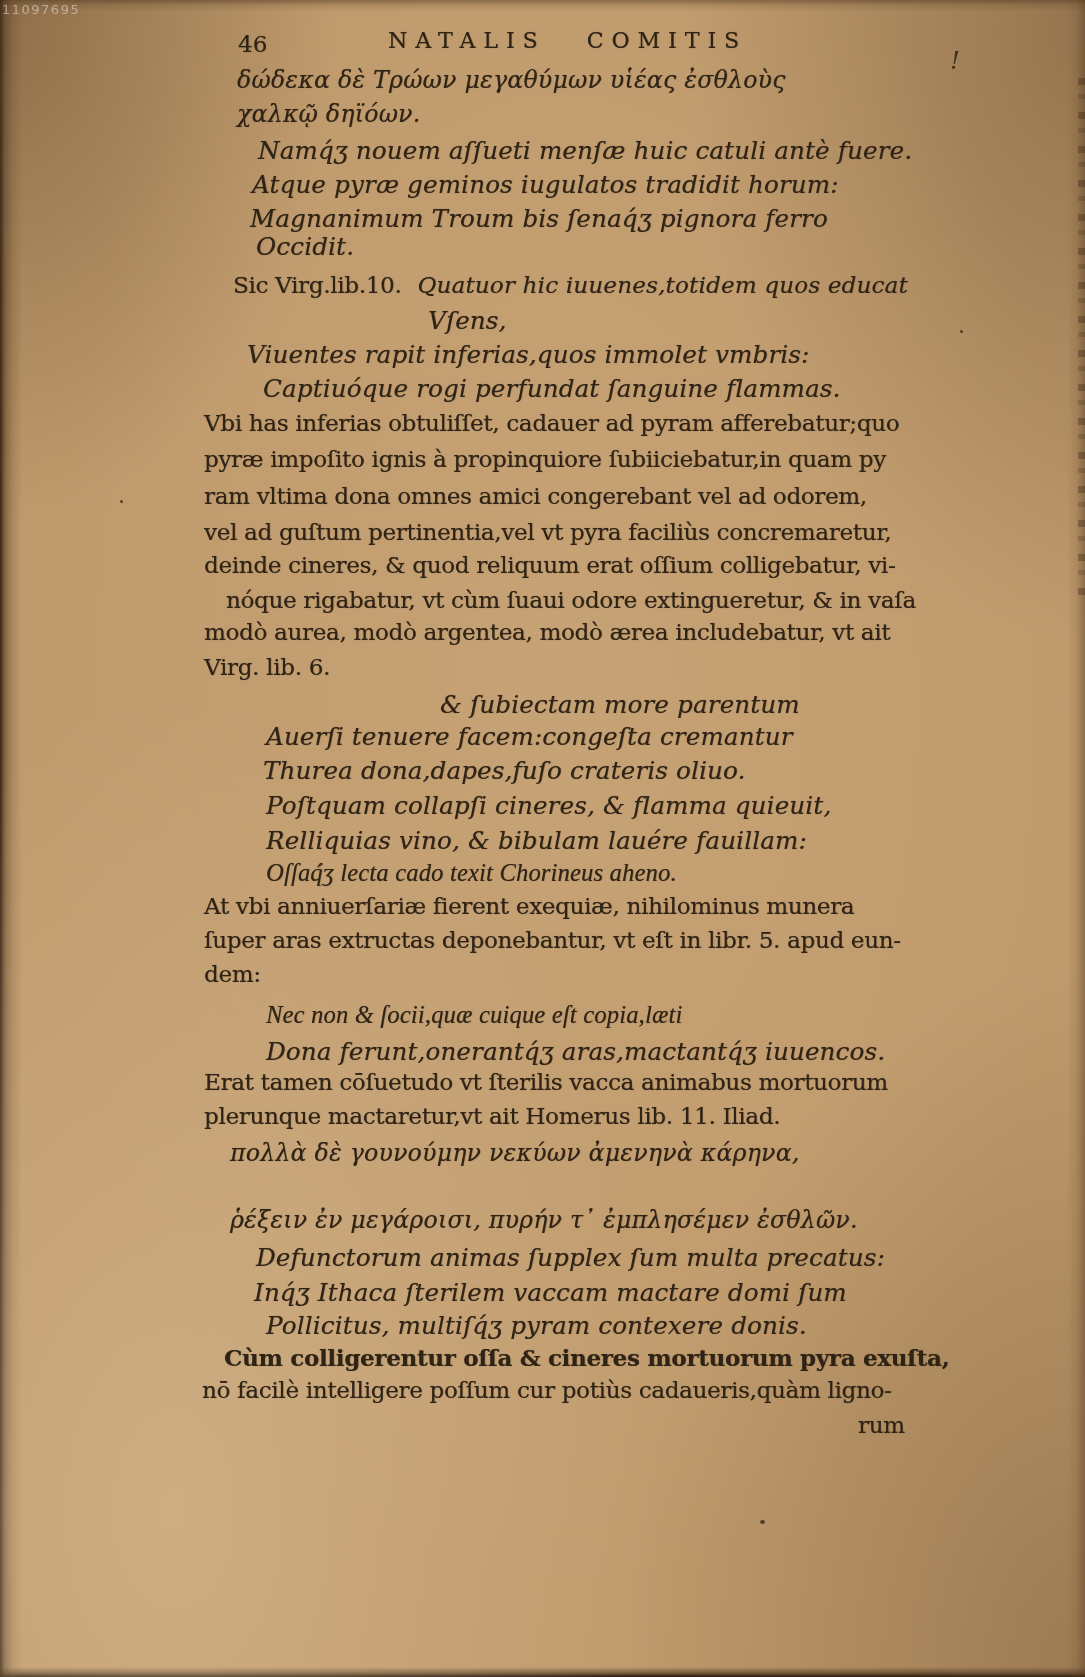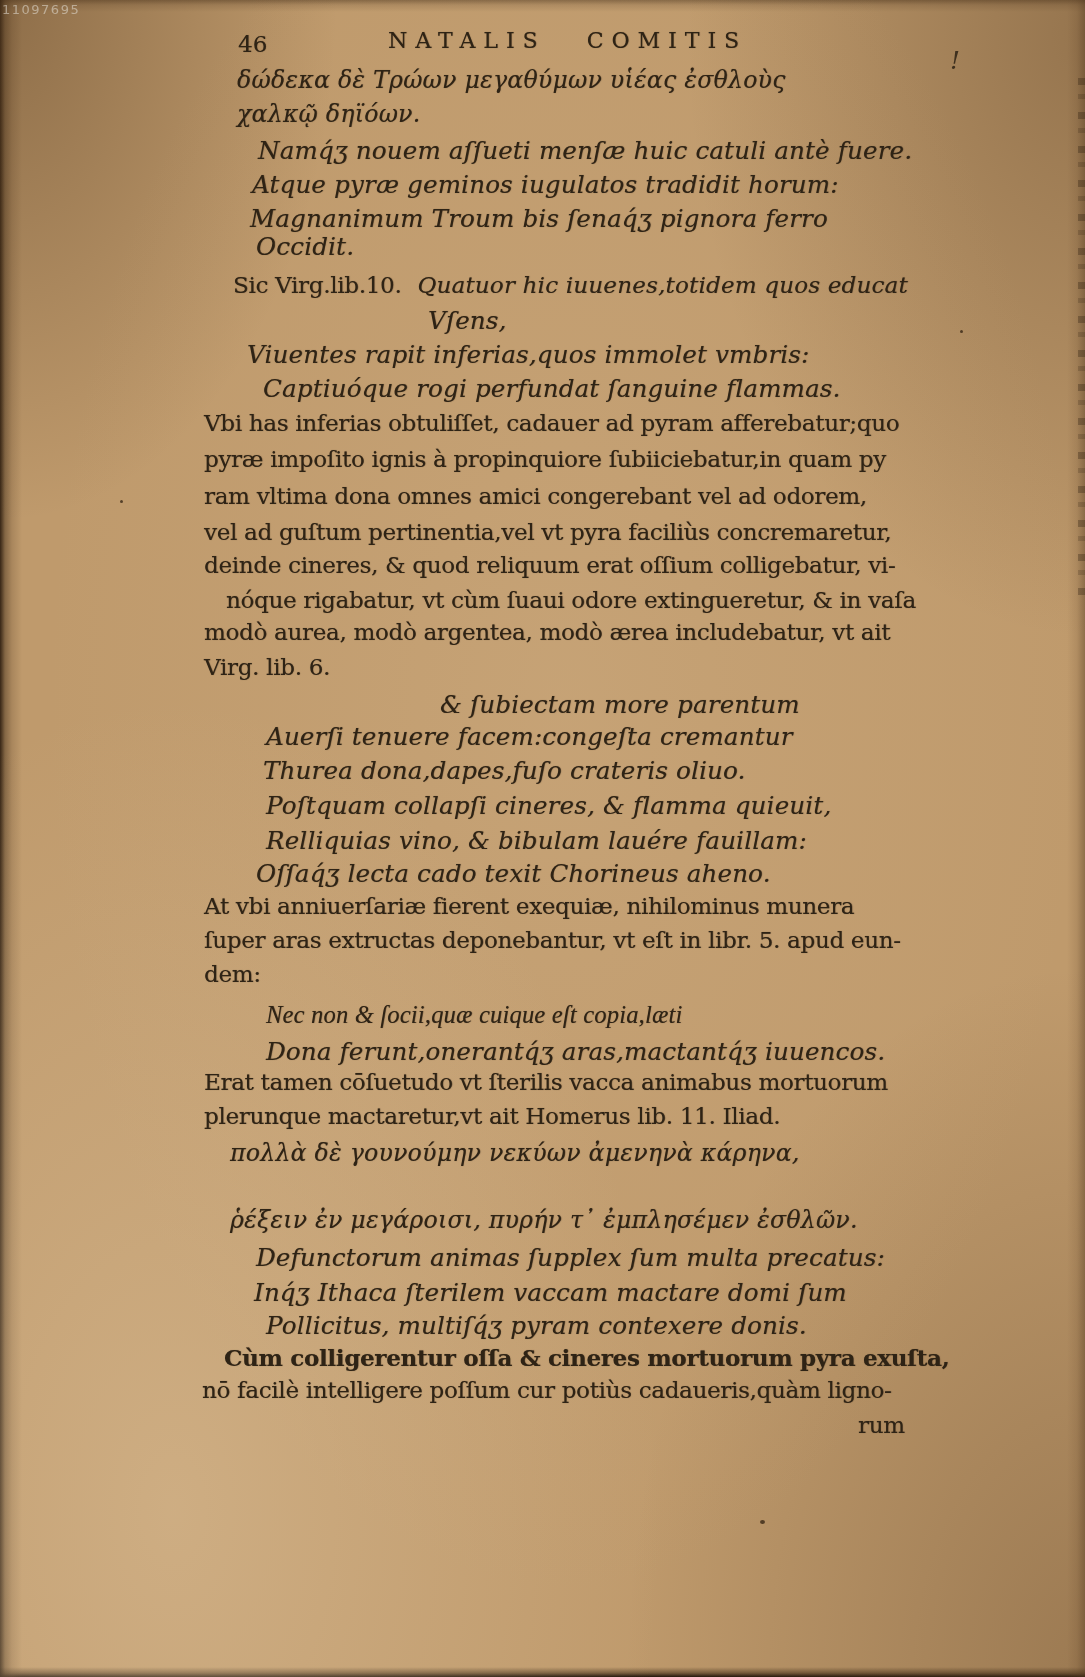--- a/index.html
+++ b/index.html
@@ -74,21 +74,21 @@
   <div class="ln roman" style="left:204px;top:552px;">deinde cineres, &amp; quod reliquum erat oſſium colligebatur, vi-</div>
   <div class="ln roman" style="left:204px;top:587px;margin-left:22px;">nóque rigabatur, vt cùm ſuaui odore extingueretur, &amp; in vaſa</div>
   <div class="ln roman" style="left:204px;top:619px;">modò aurea, modò argentea, modò ærea includebatur, vt ait</div>
   <div class="ln roman" style="left:204px;top:654px;">Virg. lib. 6.</div>
 
   <div class="ln italic" style="left:440px;top:690px;">&amp; ſubiectam more parentum</div>
   <div class="ln italic" style="left:266px;top:722px;">Auerſi tenuere facem:congeſta cremantur</div>
   <div class="ln italic" style="left:263px;top:756px;">Thurea dona,dapes,fuſo crateris oliuo.</div>
   <div class="ln italic" style="left:266px;top:791px;">Poſtquam collapſi cineres, &amp; flamma quieuit,</div>
   <div class="ln italic" style="left:266px;top:826px;">Relliquias vino, &amp; bibulam lauére fauillam:</div>
-  <div class="ln italic" style="left:256px;top:859px;">Oſſaq́ʒ lecta cado texit Chorineus aheno.</div>
+  <div class="ln italic" style="left:266px;top:859px;font-family:Liberation Serif, serif;">Oſſaq́ʒ lecta cado texit Chorineus aheno.</div>
 
   <div class="ln roman" style="left:204px;top:893px;">At vbi anniuerſariæ fierent exequiæ, nihilominus munera</div>
   <div class="ln roman" style="left:204px;top:927px;">ſuper aras extructas deponebantur, vt eſt in libr. 5. apud eun-</div>
   <div class="ln roman" style="left:204px;top:961px;">dem:</div>
 
   <div class="ln italic" style="left:266px;top:1001px;font-family:Liberation Serif, serif;">Nec non &amp; ſocii,quæ cuique eſt copia,læti</div>
   <div class="ln italic" style="left:266px;top:1037px;">Dona ferunt,onerantq́ʒ aras,mactantq́ʒ iuuencos.</div>
 
   <div class="ln roman" style="left:204px;top:1069px;">Erat tamen cōſuetudo vt ſterilis vacca animabus mortuorum</div>
   <div class="ln roman" style="left:204px;top:1103px;">plerunque mactaretur,vt ait Homerus lib. 11. Iliad.</div>

